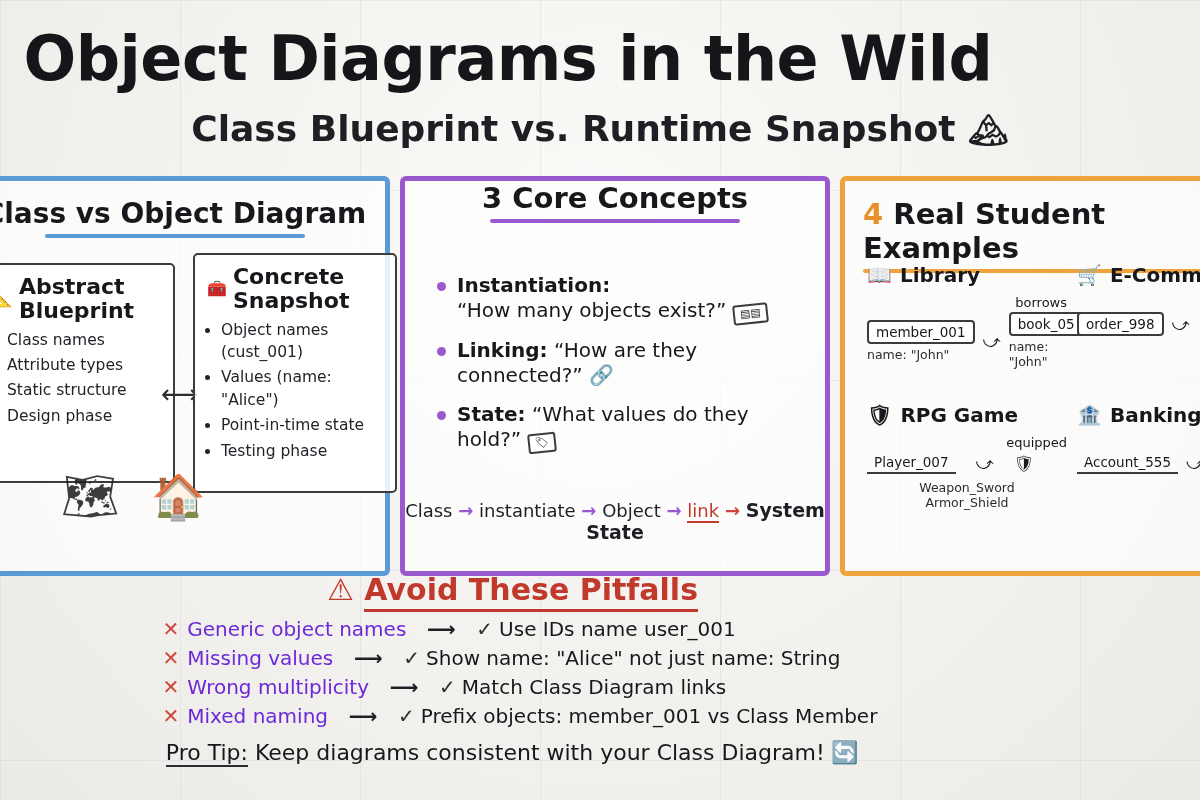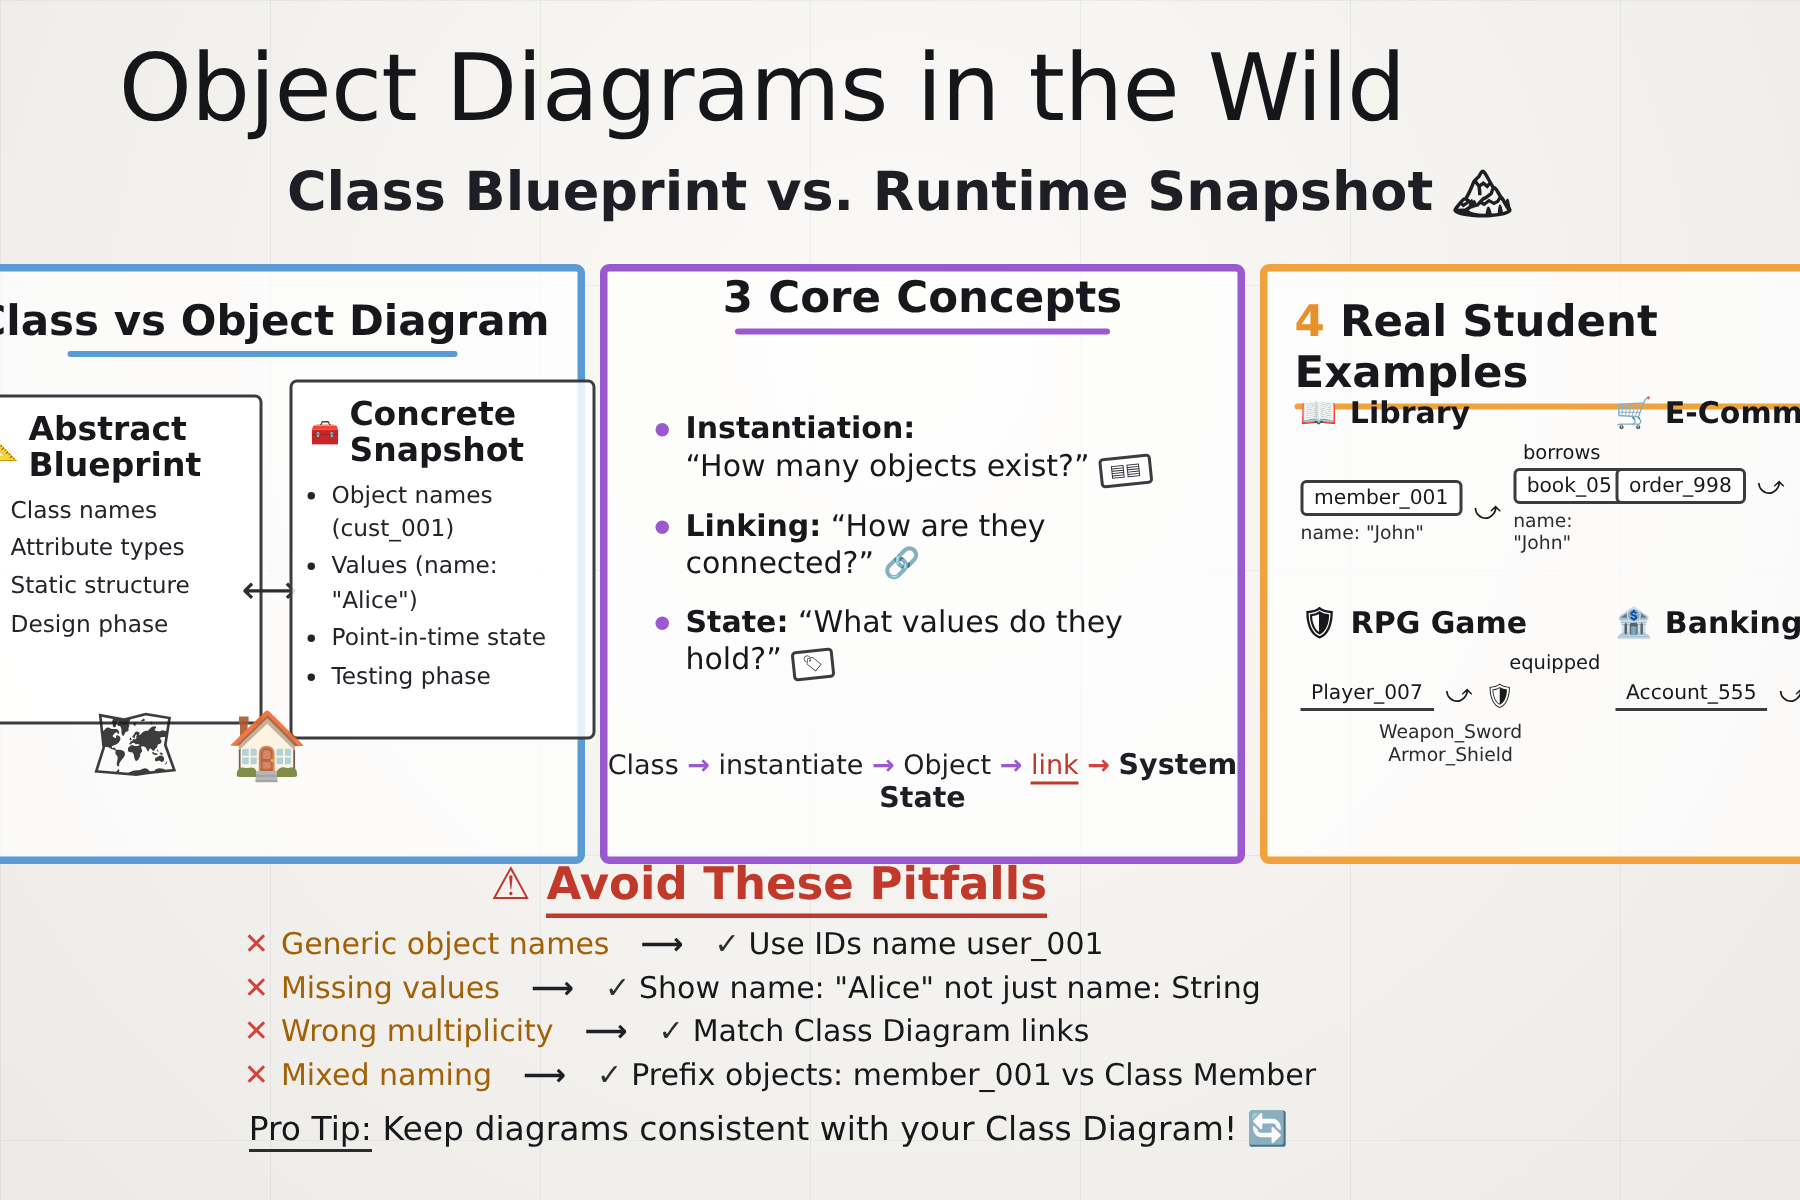--- a/index.html
+++ b/index.html
@@ -25,21 +25,21 @@
       radial-gradient(circle at 50% 30%, #fbfaf8 0%, #f1efec 70%, #eceae6 100%);
   }
   .stage { position: absolute; inset: 0; }
 
   
   .title {
     position: absolute;
     top: 22px; left: 0; width: 1016px;
     text-align: center;
     font-size: 62px;
-    font-weight: 400;
+    font-weight: 700;
     letter-spacing: -0.5px;
     color: #15161a;
   }
   .subtitle {
     position: absolute;
     top: 108px; left: 0; width: 1200px;
     text-align: center;
     font-size: 36px;
     font-weight: 600;
     color: #1d1f24;
@@ -183,21 +183,21 @@
   .pit-row {
     display: flex;
     align-items: center;
     justify-content: flex-start;
     font-size: 20px;
     margin: 5px 0;
     color: #17181c;
   }
   .pit-rows { width: 700px; margin: 10px auto 0; }
   .x { color: #d0443c; font-weight: 700; margin-right: 8px; }
-  .bad { color: #a16207; white-space: nowrap; }
+  .bad { color: #6d28d9; white-space: nowrap; }
   .arrow-mid { flex: 0 0 70px; text-align: center; color: #1d1f24; font-weight: 700; }
   .check { color: #2e2f33; margin-right: 6px; font-weight: 700; }
   .good { color: #17181c; white-space: nowrap; }
   .protip {
     margin-top: 12px;
     font-size: 22px;
     color: #17181c;
   }
   .protip .lbl { border-bottom: 2px solid #2a2c31; }
 
@@ -342,21 +342,21 @@
       </div>
       <div class="ex-rel" style="text-align:right; margin-top:2px;">placedBy</div>
     </div>
 
     <div class="ex" style="left:22px; top:222px;">
       <div class="ex-title">
         <span>🛡</span>
         <span>RPG Game</span>
       </div>
       <div class="ex-rel" style="margin:8px 0 2px 0;">equipped</div>
-      <div style="display:flex; align-items:center; gap:8px;">
+      <div style="display:flex; align-items:center; gap:20px;">
         <span class="chip ul">Player_007</span>
         <span style="font-size:17px;">⤻</span>
         <span>🛡</span>
       </div>
       <div class="ex-caption" style="text-align:center; white-space:pre-line; margin-top:6px;">Weapon_Sword
 Armor_Shield</div>
     </div>
 
     <div class="ex" style="left:232px; top:222px;">
       <div class="ex-title">

